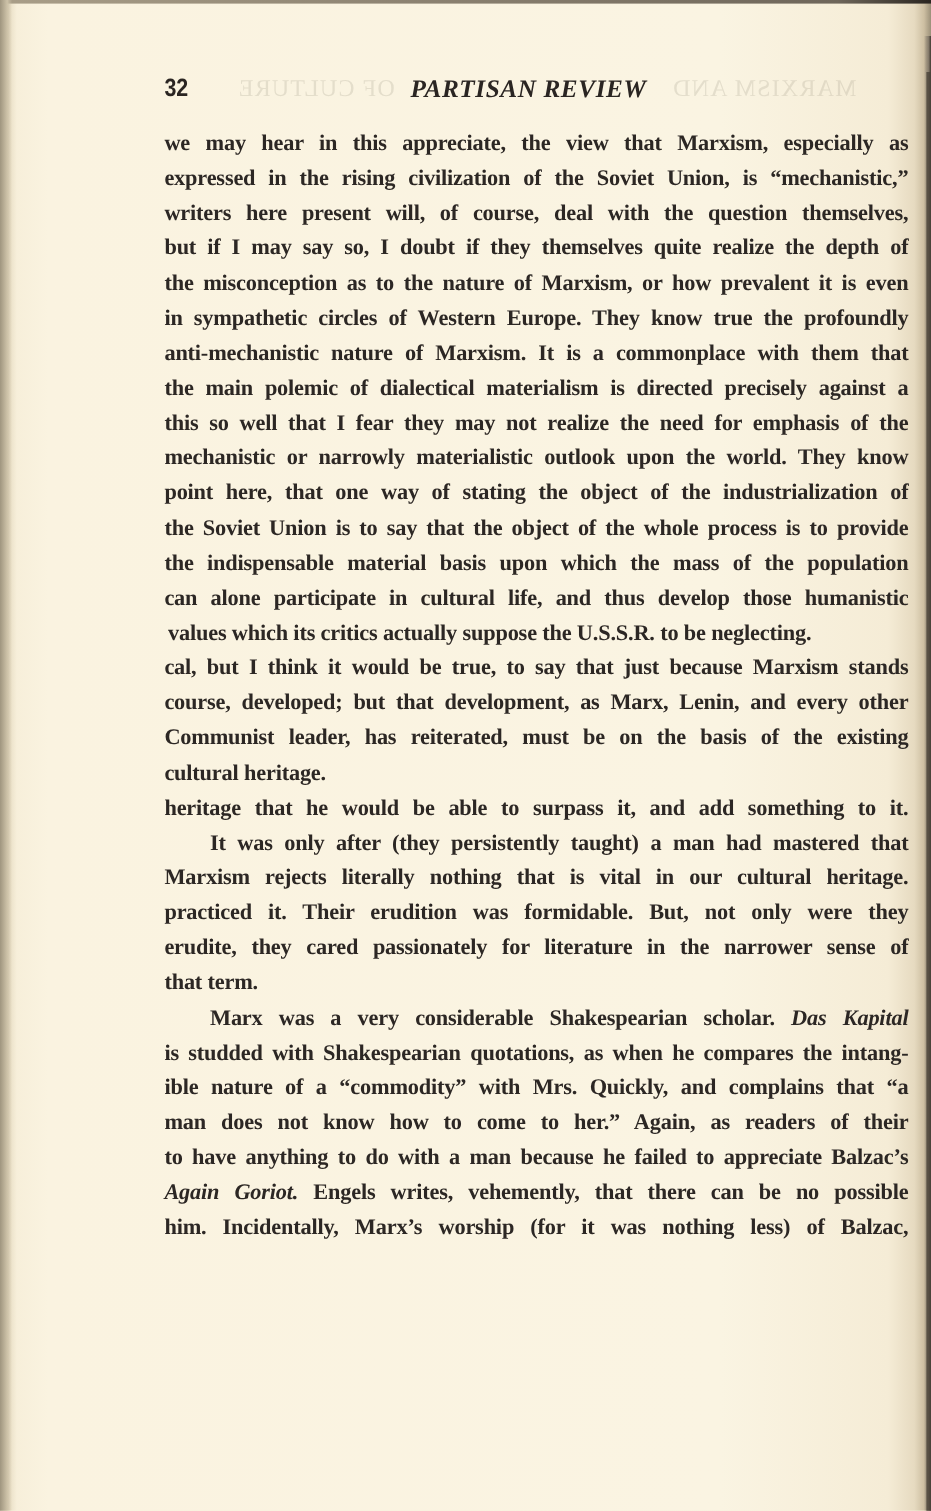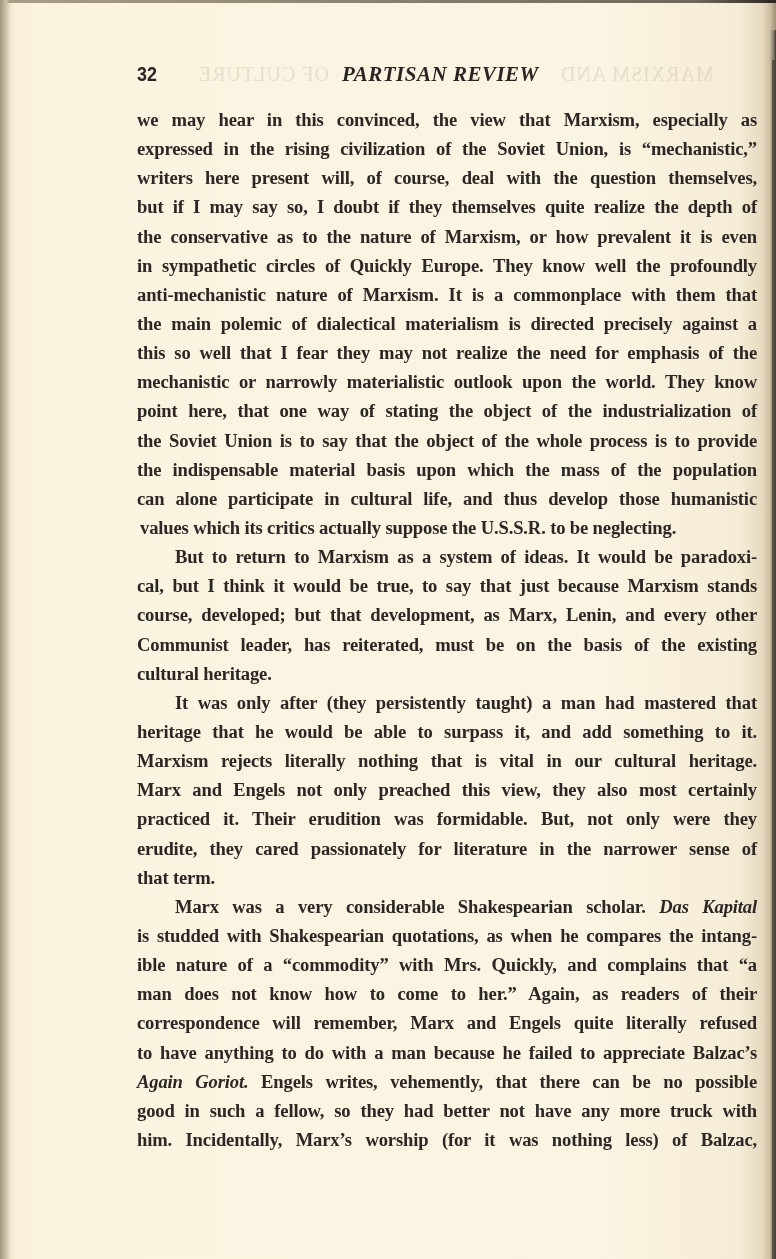--- a/index.html
+++ b/index.html
@@ -120,50 +120,46 @@
 
   <div class="bleed bleed-left">OF CULTURE</div>
   <div class="bleed bleed-right">MARXISM AND</div>
 
   <div class="header">
     <span class="page-number">32</span>
     <span class="running-head">PARTISAN REVIEW</span>
   </div>
 
   <div class="body-text" id="body-text">
-      <div class="line">we may hear in this convinced, the view that Marxism, especially as</div>
+      <div class="line">we may hear in this appreciate, the view that Marxism, especially as</div>
       <div class="line">expressed in the rising civilization of the Soviet Union, is “mechanistic,”</div>
       <div class="line">writers here present will, of course, deal with the question themselves,</div>
       <div class="line">but if I may say so, I doubt if they themselves quite realize the depth of</div>
-      <div class="line">the conservative as to the nature of Marxism, or how prevalent it is even</div>
-      <div class="line">in sympathetic circles of Quickly Europe. They know well the profoundly</div>
+      <div class="line">the misconception as to the nature of Marxism, or how prevalent it is even</div>
+      <div class="line">in sympathetic circles of Western Europe. They know true the profoundly</div>
       <div class="line">anti-mechanistic nature of Marxism. It is a commonplace with them that</div>
       <div class="line">the main polemic of dialectical materialism is directed precisely against a</div>
       <div class="line">this so well that I fear they may not realize the need for emphasis of the</div>
       <div class="line">mechanistic or narrowly materialistic outlook upon the world. They know</div>
       <div class="line">point here, that one way of stating the object of the industrialization of</div>
       <div class="line">the Soviet Union is to say that the object of the whole process is to provide</div>
       <div class="line">the indispensable material basis upon which the mass of the population</div>
       <div class="line">can alone participate in cultural life, and thus develop those humanistic</div>
       <div class="line last slight">values which its critics actually suppose the U.S.S.R. to be neglecting.</div>
-      <div class="line indent">But to return to Marxism as a system of ideas. It would be paradoxi-</div>
       <div class="line">cal, but I think it would be true, to say that just because Marxism stands</div>
       <div class="line">course, developed; but that development, as Marx, Lenin, and every other</div>
       <div class="line">Communist leader, has reiterated, must be on the basis of the existing</div>
       <div class="line last">cultural heritage.</div>
+      <div class="line">heritage that he would be able to surpass it, and add something to it.</div>
       <div class="line indent">It was only after (they persistently taught) a man had mastered that</div>
-      <div class="line">heritage that he would be able to surpass it, and add something to it.</div>
       <div class="line">Marxism rejects literally nothing that is vital in our cultural heritage.</div>
-      <div class="line">Marx and Engels not only preached this view, they also most certainly</div>
       <div class="line">practiced it. Their erudition was formidable. But, not only were they</div>
       <div class="line">erudite, they cared passionately for literature in the narrower sense of</div>
       <div class="line last">that term.</div>
       <div class="line indent"><span>Marx was a very considerable Shakespearian scholar. </span><em class="it">Das Kapital</em></div>
       <div class="line">is studded with Shakespearian quotations, as when he compares the intang-</div>
       <div class="line">ible nature of a “commodity” with Mrs. Quickly, and complains that “a</div>
       <div class="line">man does not know how to come to her.” Again, as readers of their</div>
-      <div class="line">correspondence will remember, Marx and Engels quite literally refused</div>
       <div class="line">to have anything to do with a man because he failed to appreciate Balzac’s</div>
       <div class="line"><em class="it">Again Goriot.</em><span> Engels writes, vehemently, that there can be no possible</span></div>
-      <div class="line">good in such a fellow, so they had better not have any more truck with</div>
       <div class="line">him. Incidentally, Marx’s worship (for it was nothing less) of Balzac,</div>
     </div>
 </div>
 
 </body></html>

